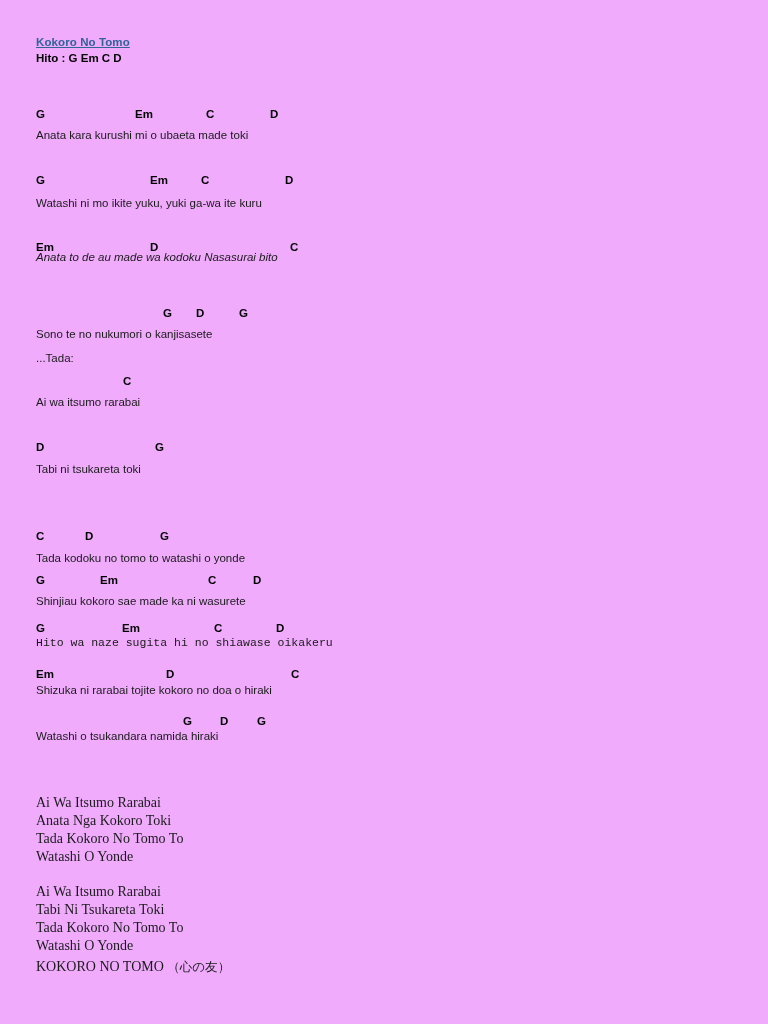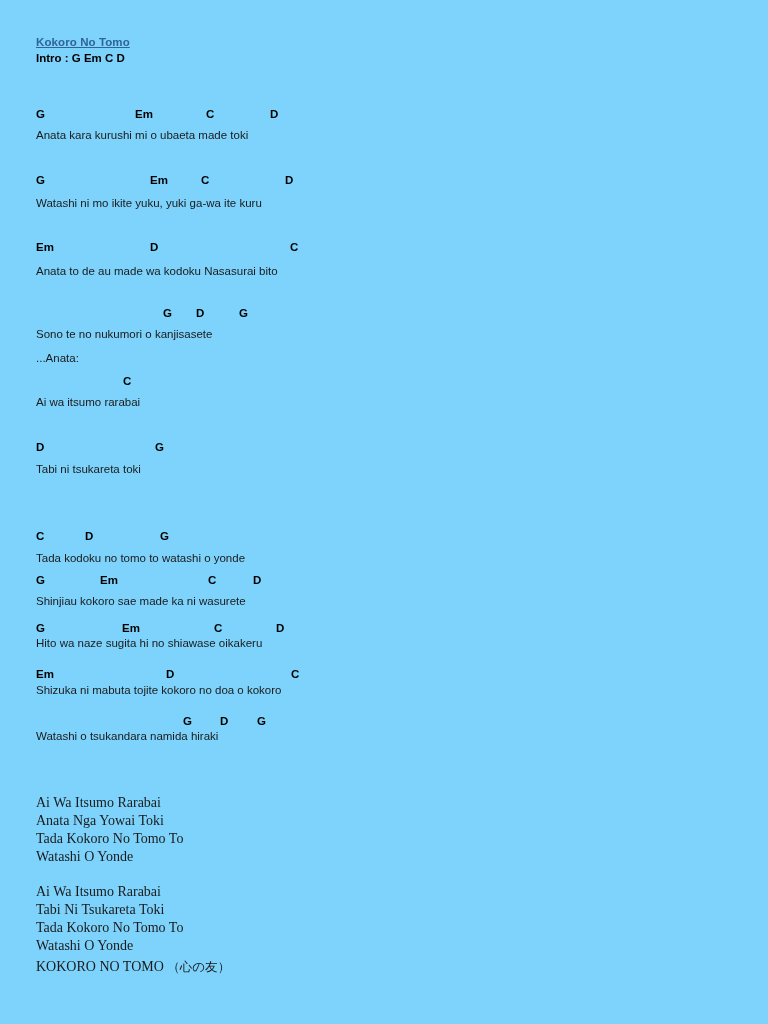--- a/index.html
+++ b/index.html
@@ -11,21 +11,21 @@
     width: 768px;
     height: 1024px;
     font-family: "Liberation Sans", sans-serif;
     color: #000000;
     overflow: hidden;
   }
   .page {
     position: relative;
     width: 768px;
     height: 1024px;
-    background: #7dd3fc;
+    background: #f0abfc;
     text-align: right;
   }
   
   .doc-title {
     position: absolute;
     left: 36px;
     top: 36px;
     font-size: 11.5px;
     font-weight: bold;
     color: #2f6499;
@@ -85,21 +85,21 @@
     font-size: 12.5px;
   }
 </style>
 </head>
 <body>
 
 <div class="page">
 
   <a class="doc-title" href="#">Kokoro No Tomo</a>
 
-  <div class="intro-line">Intro : G Em C D</div>
+  <div class="intro-line">Hito : G Em C D</div>
 
   <div id="song-body">
       <div class="chord-line" style="top: 107px;">
         <span class="chord" style="left: 36px;">G</span>
         <span class="chord" style="left: 135px;">Em</span>
         <span class="chord" style="left: 206px;">C</span>
         <span class="chord" style="left: 270px;">D</span>
       </div>
       <div class="lyric-line" style="top: 128px;">Anata kara kurushi mi o ubaeta made toki</div>
       <div class="chord-line" style="top: 173px;">
@@ -107,28 +107,28 @@
         <span class="chord" style="left: 150px;">Em</span>
         <span class="chord" style="left: 201px;">C</span>
         <span class="chord" style="left: 285px;">D</span>
       </div>
       <div class="lyric-line" style="top: 196px;">Watashi ni mo ikite yuku, yuki ga-wa ite kuru</div>
       <div class="chord-line" style="top: 240px;">
         <span class="chord" style="left: 36px;">Em</span>
         <span class="chord" style="left: 150px;">D</span>
         <span class="chord" style="left: 290px;">C</span>
       </div>
-      <div class="lyric-line" style="top: 264px;">Anata to de au made wa kodoku Nasasurai bito</div>
+      <div class="lyric-line" style="top: 250px; font-style: italic;">Anata to de au made wa kodoku Nasasurai bito</div>
       <div class="chord-line" style="top: 306px;">
         <span class="chord" style="left: 163px;">G</span>
         <span class="chord" style="left: 196px;">D</span>
         <span class="chord" style="left: 239px;">G</span>
       </div>
       <div class="lyric-line" style="top: 327px;">Sono te no nukumori o kanjisasete</div>
-      <div class="lyric-line" style="top: 351px;">...Anata:</div>
+      <div class="lyric-line" style="top: 351px;">...Tada:</div>
       <div class="chord-line" style="top: 374px;">
         <span class="chord" style="left: 123px;">C</span>
       </div>
       <div class="lyric-line" style="top: 395px;">Ai wa itsumo rarabai</div>
       <div class="chord-line" style="top: 440px;">
         <span class="chord" style="left: 36px;">D</span>
         <span class="chord" style="left: 155px;">G</span>
       </div>
       <div class="lyric-line" style="top: 462px;">Tabi ni tsukareta toki</div>
       <div class="chord-line" style="top: 529px;">
@@ -143,38 +143,38 @@
         <span class="chord" style="left: 208px;">C</span>
         <span class="chord" style="left: 253px;">D</span>
       </div>
       <div class="lyric-line" style="top: 594px;">Shinjiau kokoro sae made ka ni wasurete</div>
       <div class="chord-line" style="top: 621px;">
         <span class="chord" style="left: 36px;">G</span>
         <span class="chord" style="left: 122px;">Em</span>
         <span class="chord" style="left: 214px;">C</span>
         <span class="chord" style="left: 276px;">D</span>
       </div>
-      <div class="lyric-line" style="top: 636px;">Hito wa naze sugita hi no shiawase oikakeru</div>
+      <div class="lyric-line" style="top: 636px; font-family: Liberation Mono, monospace;">Hito wa naze sugita hi no shiawase oikakeru</div>
       <div class="chord-line" style="top: 667px;">
         <span class="chord" style="left: 36px;">Em</span>
         <span class="chord" style="left: 166px;">D</span>
         <span class="chord" style="left: 291px;">C</span>
       </div>
-      <div class="lyric-line" style="top: 683px;">Shizuka ni mabuta tojite kokoro no doa o kokoro</div>
+      <div class="lyric-line" style="top: 683px;">Shizuka ni rarabai tojite kokoro no doa o hiraki</div>
       <div class="chord-line" style="top: 714px;">
         <span class="chord" style="left: 183px;">G</span>
         <span class="chord" style="left: 220px;">D</span>
         <span class="chord" style="left: 257px;">G</span>
       </div>
       <div class="lyric-line" style="top: 729px;">Watashi o tsukandara namida hiraki</div>
     </div>
 
   <div id="footer-body">
       <div class="serif-line" style="top: 795px;">Ai Wa Itsumo Rarabai</div>
-      <div class="serif-line" style="top: 813px;">Anata Nga Yowai Toki</div>
+      <div class="serif-line" style="top: 813px;">Anata Nga Kokoro Toki</div>
       <div class="serif-line" style="top: 831px;">Tada Kokoro No Tomo To</div>
       <div class="serif-line" style="top: 849px;">Watashi O Yonde</div>
       <div class="serif-line" style="top: 884px;">Ai Wa Itsumo Rarabai</div>
       <div class="serif-line" style="top: 902px;">Tabi Ni Tsukareta Toki</div>
       <div class="serif-line" style="top: 920px;">Tada Kokoro No Tomo To</div>
       <div class="serif-line" style="top: 938px;">Watashi O Yonde</div>
       <div class="serif-line" style="top: 959px;"><span>KOKORO NO TOMO  </span><span class="jp">（</span><span class="jp">心の友</span><span class="jp">）</span></div>
     </div>
 
 </div>

